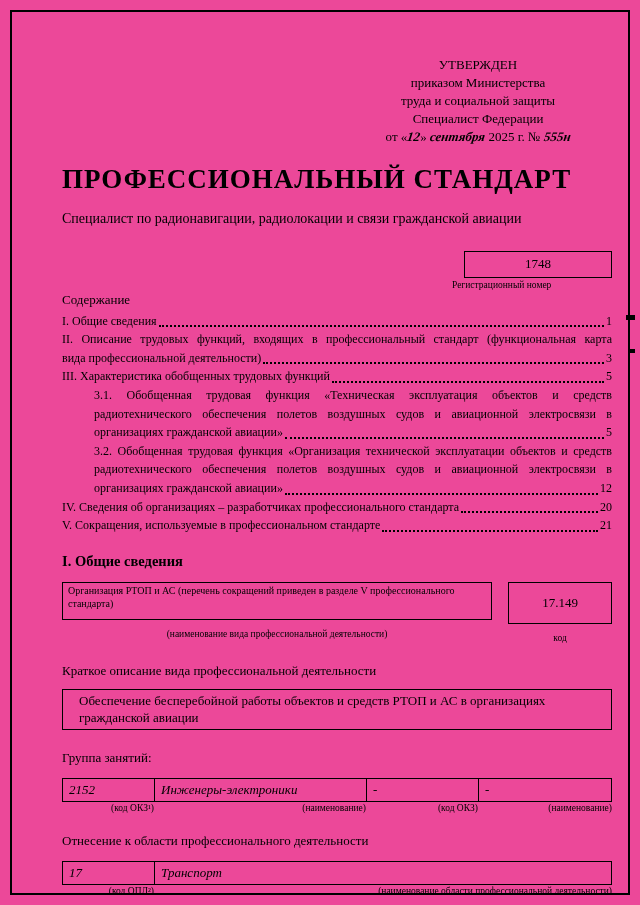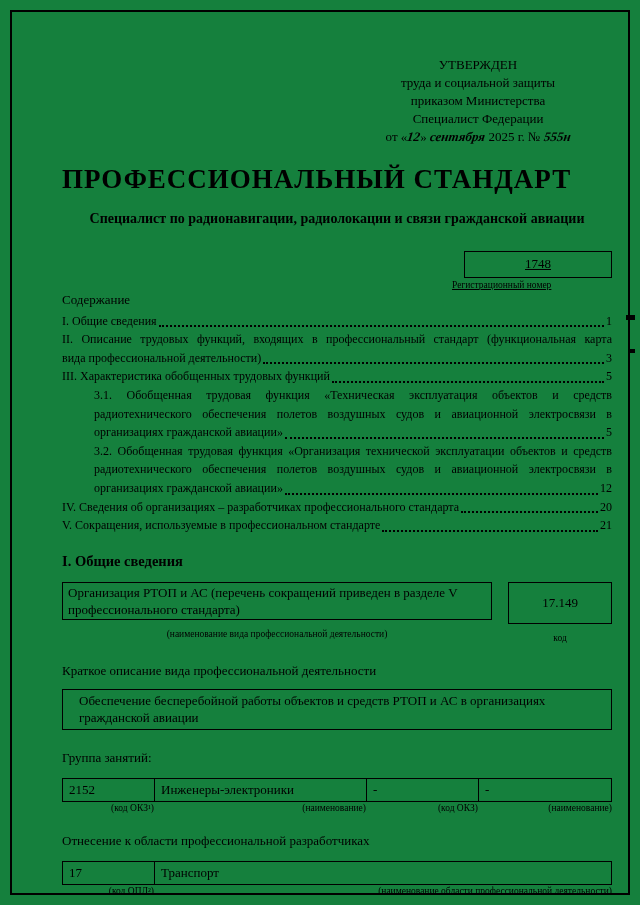--- a/index.html
+++ b/index.html
@@ -2,72 +2,72 @@
 <html><head>
 <meta charset="utf-8">
 <style>
   * { margin:0; padding:0; box-sizing:border-box; }
   html,body { background:#e8e8e8; }
   body {
     width:640px; height:905px;
     font-family:"Liberation Serif","DejaVu Serif",serif;
     color:#000;
   }
-  .page { position:relative; width:640px; height:905px; background:#15803d; overflow:hidden; }
+  .page { position:relative; width:640px; height:905px; background:#ec4899; overflow:hidden; }
   .frame {
     position:absolute; inset:10px;
     border:2px solid #000;
     padding:44px 16px 16px 50px;
     overflow:hidden;
   }
   .approval { width:252px; margin-left:auto; margin-right:8px; text-align:center; font-size:13px; line-height:1.38; }
   .hand { font-style:italic; font-weight:bold; display:inline-block; transform:skewX(-8deg); }
   .doc-title { text-align:left; font-weight:bold; font-size:27px; letter-spacing:1px; margin-top:18px; }
-  .doc-subtitle { text-align:center; font-weight:bold; font-size:14px; margin-top:16px; }
-  .reg-wrap { display:flex; flex-direction:column; align-items:flex-end; margin-top:24px;text-decoration:underline; }
+  .doc-subtitle { font-weight:normal; font-size:14px; margin-top:16px; }
+  .reg-wrap { display:flex; flex-direction:column; align-items:flex-end; margin-top:24px; }
   .reg-box { width:148px; height:27px; border:1.5px solid #000; display:flex; align-items:center; justify-content:center; font-size:13px; }
   .reg-caption { width:160px; text-align:left; font-size:9.5px; margin-top:2px; }
   .toc-heading { text-align:left; font-size:13px; margin-top:2px; }
   .toc { margin-top:4px; font-size:12px; line-height:1.55; }
   .toc-entry.indented { margin-left:32px; }
   .toc-pre { text-align:justify; text-align-last:justify; }
   .toc-last { display:flex; align-items:flex-end; }
   .toc-leader { flex:1; border-bottom:2px dotted #000; margin:0 2px 3px 2px; min-width:12px; }
   .sec-heading { font-weight:bold; font-size:14.5px; margin-top:18px; }
   .activity-row { display:flex; margin-top:12px; gap:16px; }
   .activity-left { flex:1; }
-  .activity-cell { border:1px solid #000; padding:1px 5px; font-size:13px; line-height:1.32; min-height:38px; }
+  .activity-cell { border:1px solid #000; padding:1px 5px; font-size:10px; line-height:1.32; min-height:38px; }
   .small-caption { text-align:center; font-size:9.5px; margin-top:9px; }
   .code-col { width:104px; flex:0 0 104px; }
   .code-box { border:1px solid #000; height:42px; display:flex; align-items:center; justify-content:center; font-size:13px; }
   .label { font-size:13px; margin-top:20px; }
   .desc-box { border:1px solid #000; margin-top:10px; padding:2px 16px; font-size:13px; line-height:1.35; }
-  .grid4, .grid2 { margin-top:12px; border:1px solid #000; display:grid; }
+  .grid4, .grid2 { margin-top:12px; border:1px solid #000; display:grid;font-style:italic; }
   .grid4 { grid-template-columns:92px 212px 112px 1fr; }
   .grid2 { grid-template-columns:92px 1fr; }
   .grid4 > div, .grid2 > div { border-right:1px solid #000; font-size:13px; padding:1px 6px; height:22px; line-height:19px; overflow:hidden; }
   .grid4 > div:last-child, .grid2 > div:last-child { border-right:none; }
   .cap4, .cap2 { display:grid; }
   .cap4 { grid-template-columns:92px 212px 112px 1fr; }
   .cap2 { grid-template-columns:92px 1fr; }
   .cap4 > div, .cap2 > div { text-align:right; font-size:9.5px; padding-top:1px; }
   .artifact { position:absolute; background:#000; }
   .a1 { right:5px; top:315px; width:9px; height:5px; }
   .a2 { right:5px; top:349px; width:7px; height:4px; }
 </style>
 </head>
 <body>
 
 <div class="page">
   <div class="frame">
 
     <div class="approval">
       <div>УТВЕРЖДЕН</div>
+      <div>приказом Министерства</div>
       <div>труда и социальной защиты</div>
-      <div>приказом Министерства</div>
       <div>Специалист Федерации</div>
       <div><span>от «</span><span class="hand">12</span><span>» </span><span class="hand">сентября</span><span> 2025 г. № </span><span class="hand">555н</span></div>
     </div>
 
     <h1 class="doc-title">ПРОФЕССИОНАЛЬНЫЙ СТАНДАРТ</h1>
     <h2 class="doc-subtitle">Специалист по радионавигации, радиолокации и связи гражданской авиации</h2>
 
     <div class="reg-wrap">
       <div class="reg-box">
           <span>1748</span>
@@ -165,21 +165,21 @@
       <div>-</div>
       <div>-</div>
     </div>
     <div class="cap4">
       <div>(код ОКЗ¹)</div>
       <div>(наименование)</div>
       <div>(код ОКЗ)</div>
       <div>(наименование)</div>
     </div>
 
-    <div class="label">Отнесение к области профессиональной разработчиках</div>
+    <div class="label">Отнесение к области профессионального деятельности</div>
     <div class="grid2">
       <div>17</div>
       <div>Транспорт</div>
     </div>
     <div class="cap2">
       <div>(код ОПД²)</div>
       <div>(наименование области профессиональной деятельности)</div>
     </div>
 
   </div>

